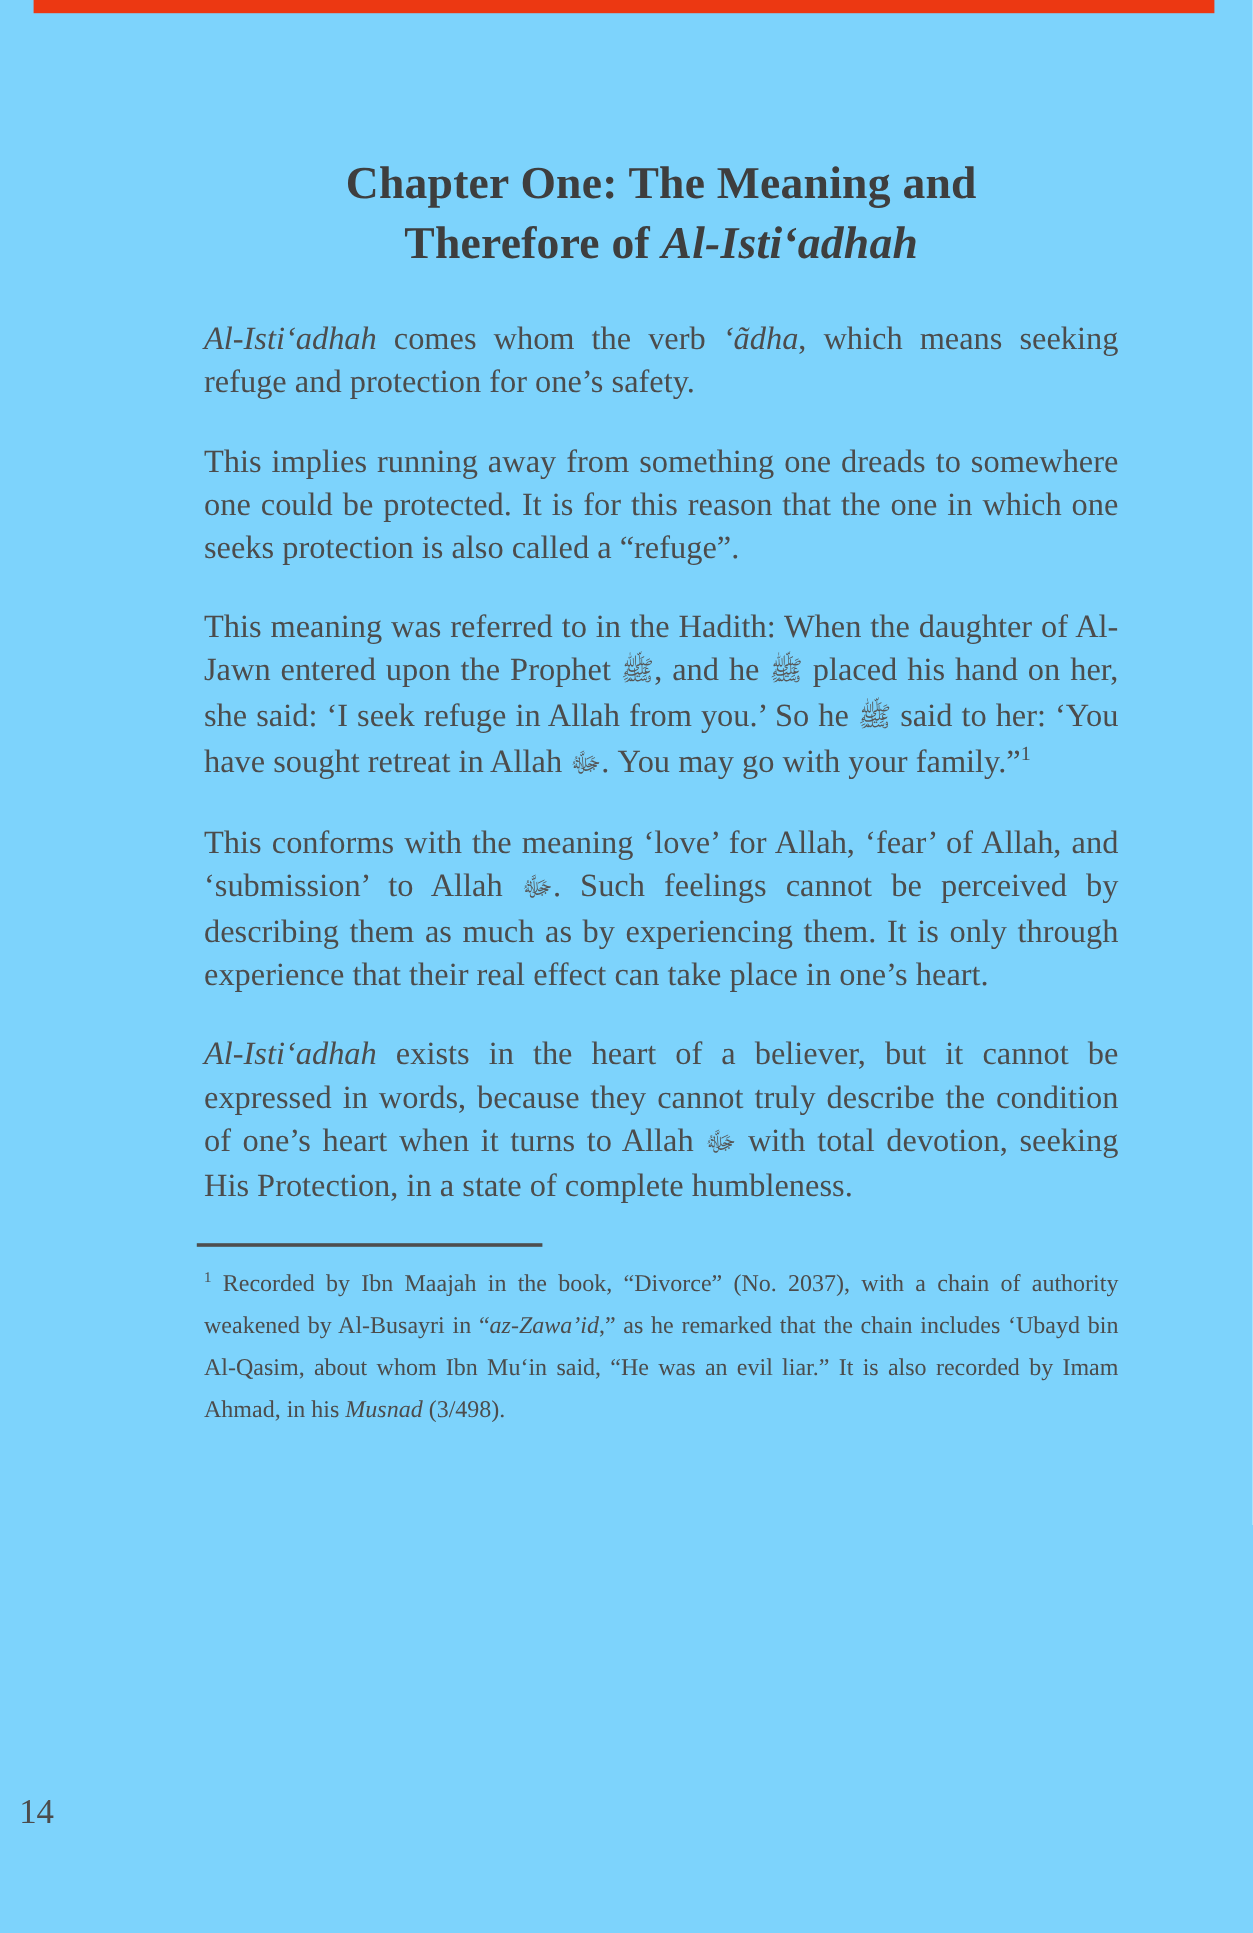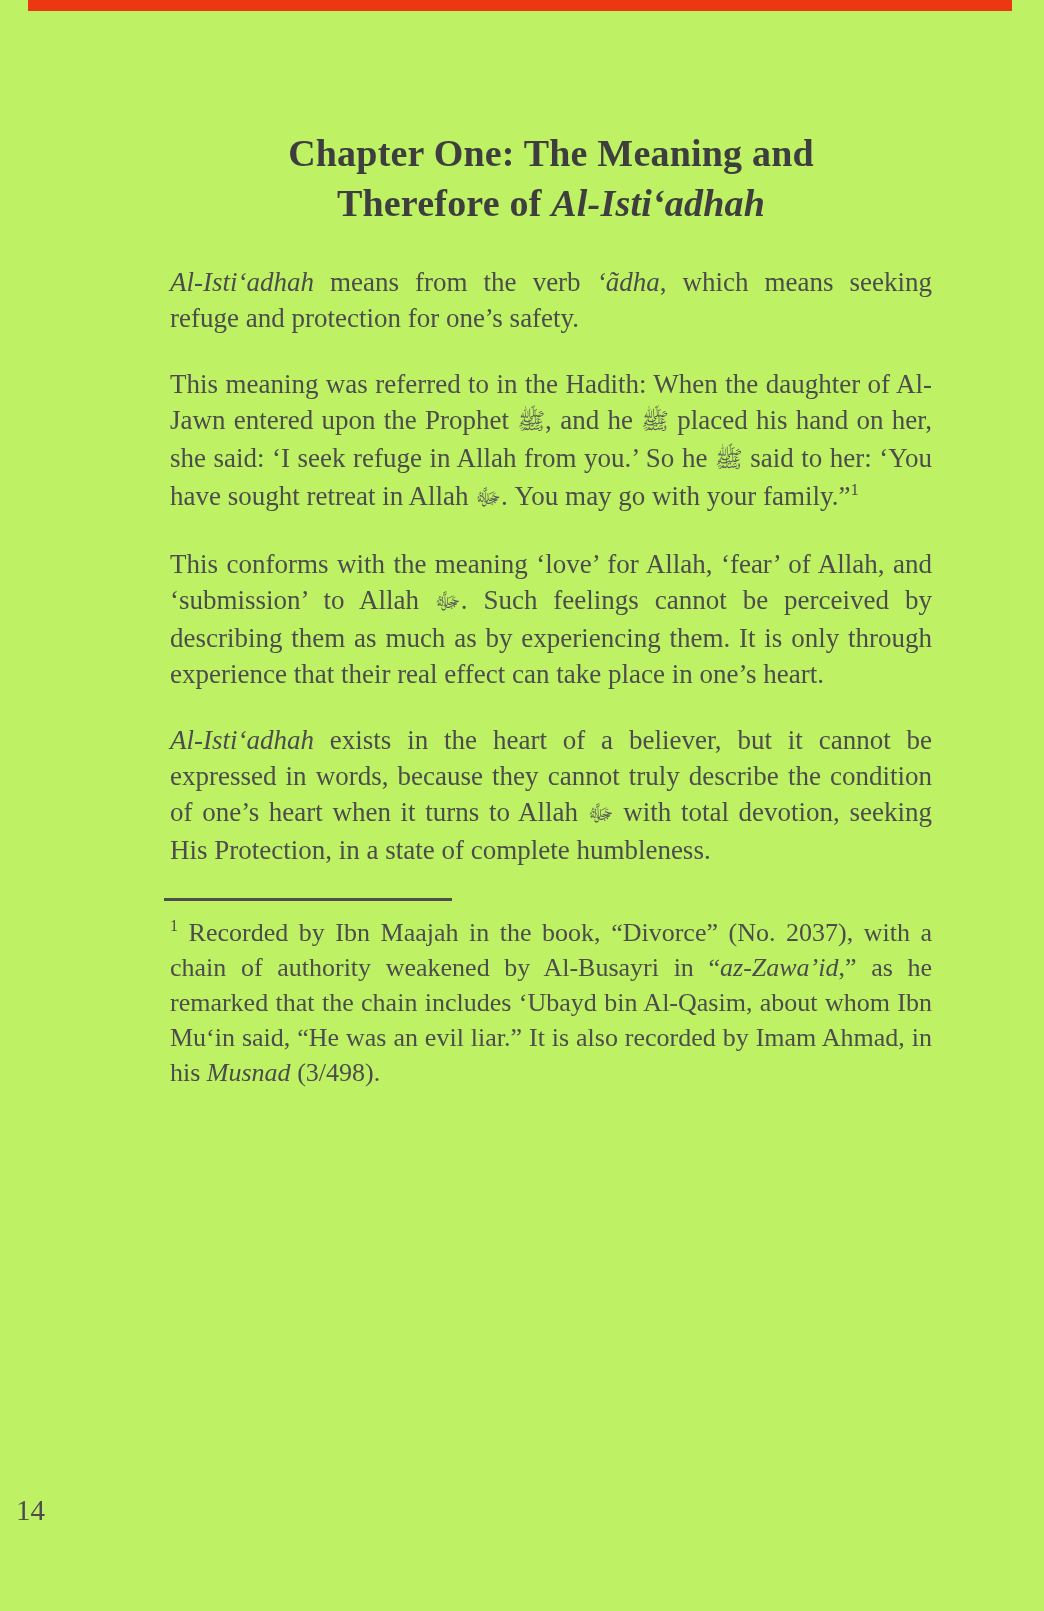--- a/index.html
+++ b/index.html
@@ -1,21 +1,21 @@
 <!DOCTYPE html>
 <html><head>
 <meta charset="utf-8">
 <style>
   html, body { margin: 0; padding: 0; background: #ffffff; }
   .page {
     position: relative;
     width: 1044px;
     height: 1611px;
     margin: 0 auto;
-    background: #bef264;
+    background: #7dd3fc;
     font-family: "Liberation Serif", "DejaVu Serif", serif;
     overflow: hidden;
   }
   .scan-stripe {
     position: absolute;
     top: 0;
     left: 28px;
     width: 984px;
     height: 11px;
   }
@@ -48,21 +48,21 @@
   .seg-sym { font-size: 0.85em; color: #555555; }
   .seg-sup { vertical-align: super; font-size: 0.62em; line-height: 0; }
   .footnote-block { margin-top: 28px; }
   .footnote-rule {
     width: 288px;
     height: 0;
     border-top: 3px solid #4e4e4e;
     margin: 0 0 14px -6px;
   }
   .footnote-text {
-    font-size: 26px;
+    font-size: 20px;
     line-height: 35px;
     text-align: justify;
     text-align-last: left;
     color: #4c4c4c;
     margin: 0;
   }
   .page-number {
     position: absolute;
     left: 16px;
     top: 1494px;
@@ -79,22 +79,23 @@
 
   <div class="scan-stripe" style="background: rgb(236, 56, 18);"></div>
 
   <div class="content">
 
     <h1 class="chapter-title">
       <span>Chapter One: The Meaning and</span><br>
       <span>Therefore of </span><span class="t-italic">Al-Isti‘adhah</span>
     </h1>
 
-    <p class="body-para"><span class="seg-i">Al-Isti‘adhah</span><span class="seg-n"> means from the verb </span><span class="seg-i">‘ãdha</span><span class="seg-n">, which means seeking refuge and protection for one’s safety.</span></p>
+    <p class="body-para"><span class="seg-i">Al-Isti‘adhah</span><span class="seg-n"> comes whom the verb </span><span class="seg-i">‘ãdha</span><span class="seg-n">, which means seeking refuge and protection for one’s safety.</span></p>
 
+    <p class="body-para"><span class="seg-n">This implies running away from something one dreads to somewhere one could be protected.  It is for this reason that the one in which one seeks protection is also called a “refuge”.</span></p>
 
     <p class="body-para"><span class="seg-n">This meaning was referred to in the Hadith: When the daughter of Al-Jawn entered upon the Prophet </span><span class="seg-sym">ﷺ</span><span class="seg-n">, and he </span><span class="seg-sym">ﷺ</span><span class="seg-n"> placed his hand on her, she said: ‘I seek refuge in Allah from you.’  So he </span><span class="seg-sym">ﷺ</span><span class="seg-n"> said to her: ‘You have sought retreat in Allah </span><span class="seg-sym">ﷻ</span><span class="seg-n">.  You may go with your family.”</span><span class="seg-sup">1</span></p>
 
 
     <p class="body-para"><span class="seg-n">This conforms with the meaning ‘love’ for Allah, ‘fear’ of Allah, and ‘submission’ to Allah </span><span class="seg-sym">ﷻ</span><span class="seg-n">.  Such feelings cannot be perceived by describing them as much as by experiencing them.  It is only through experience that their real effect can take place in one’s heart.</span></p>
 
     <p class="body-para"><span class="seg-i">Al-Isti‘adhah</span><span class="seg-n"> exists in the heart of a believer, but it cannot be expressed in words, because they cannot truly describe the condition of one’s heart when it turns to Allah </span><span class="seg-sym">ﷻ</span><span class="seg-n"> with total devotion, seeking His Protection, in a state of complete humbleness.</span></p>
 
     <div class="footnote-block">
       <div class="footnote-rule"></div>

